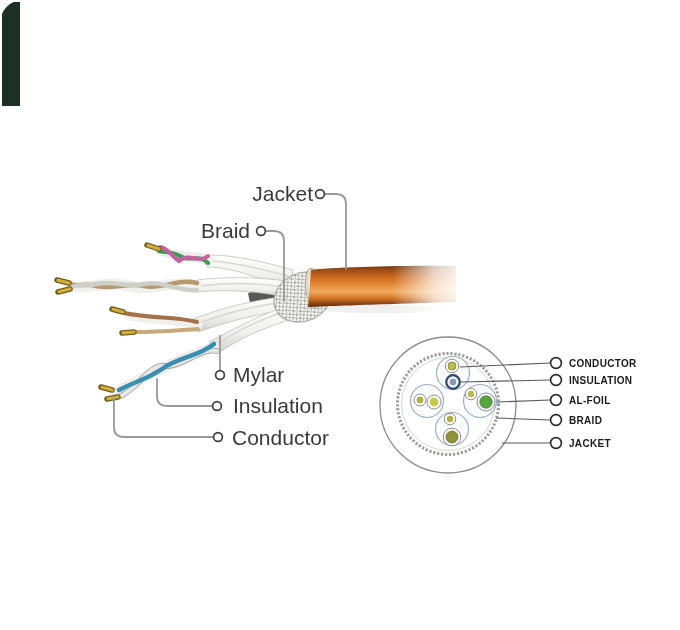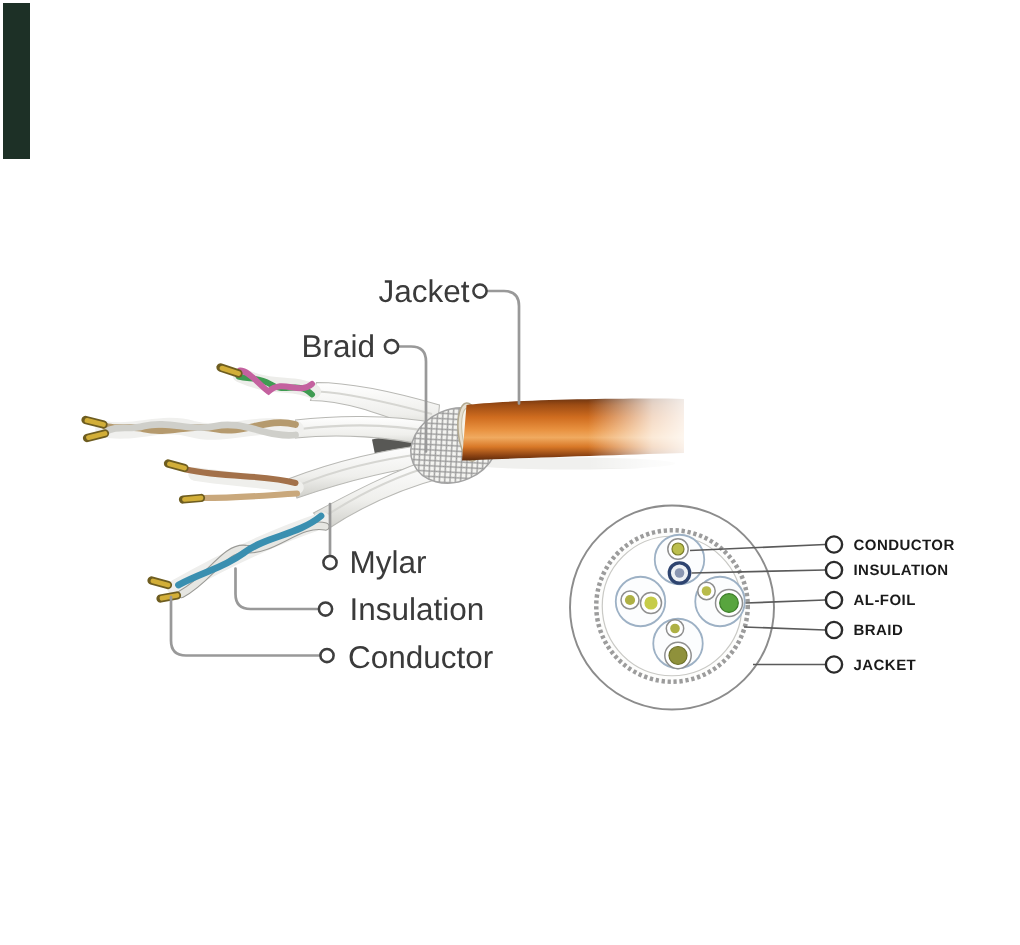--- a/index.html
+++ b/index.html
@@ -2,20 +2,21 @@
 <html><head>
 <meta charset="utf-8">
 <style>
   html,body{margin:0;padding:0;background:#fff;}
   .stage{
     position:relative;
     width:680px;height:630px;
     background:#ffffff;
     overflow:hidden;
     font-family:"Liberation Sans", sans-serif;
+    border-radius:23px;
   }
   .corner-bar{
     position:absolute;
     left:2px;top:2px;
     width:18px;height:104px;
     background:#1d3026;
   }
   svg{position:absolute;left:0;top:0;}
   .main-label{
     font-family:"Liberation Sans", sans-serif;

